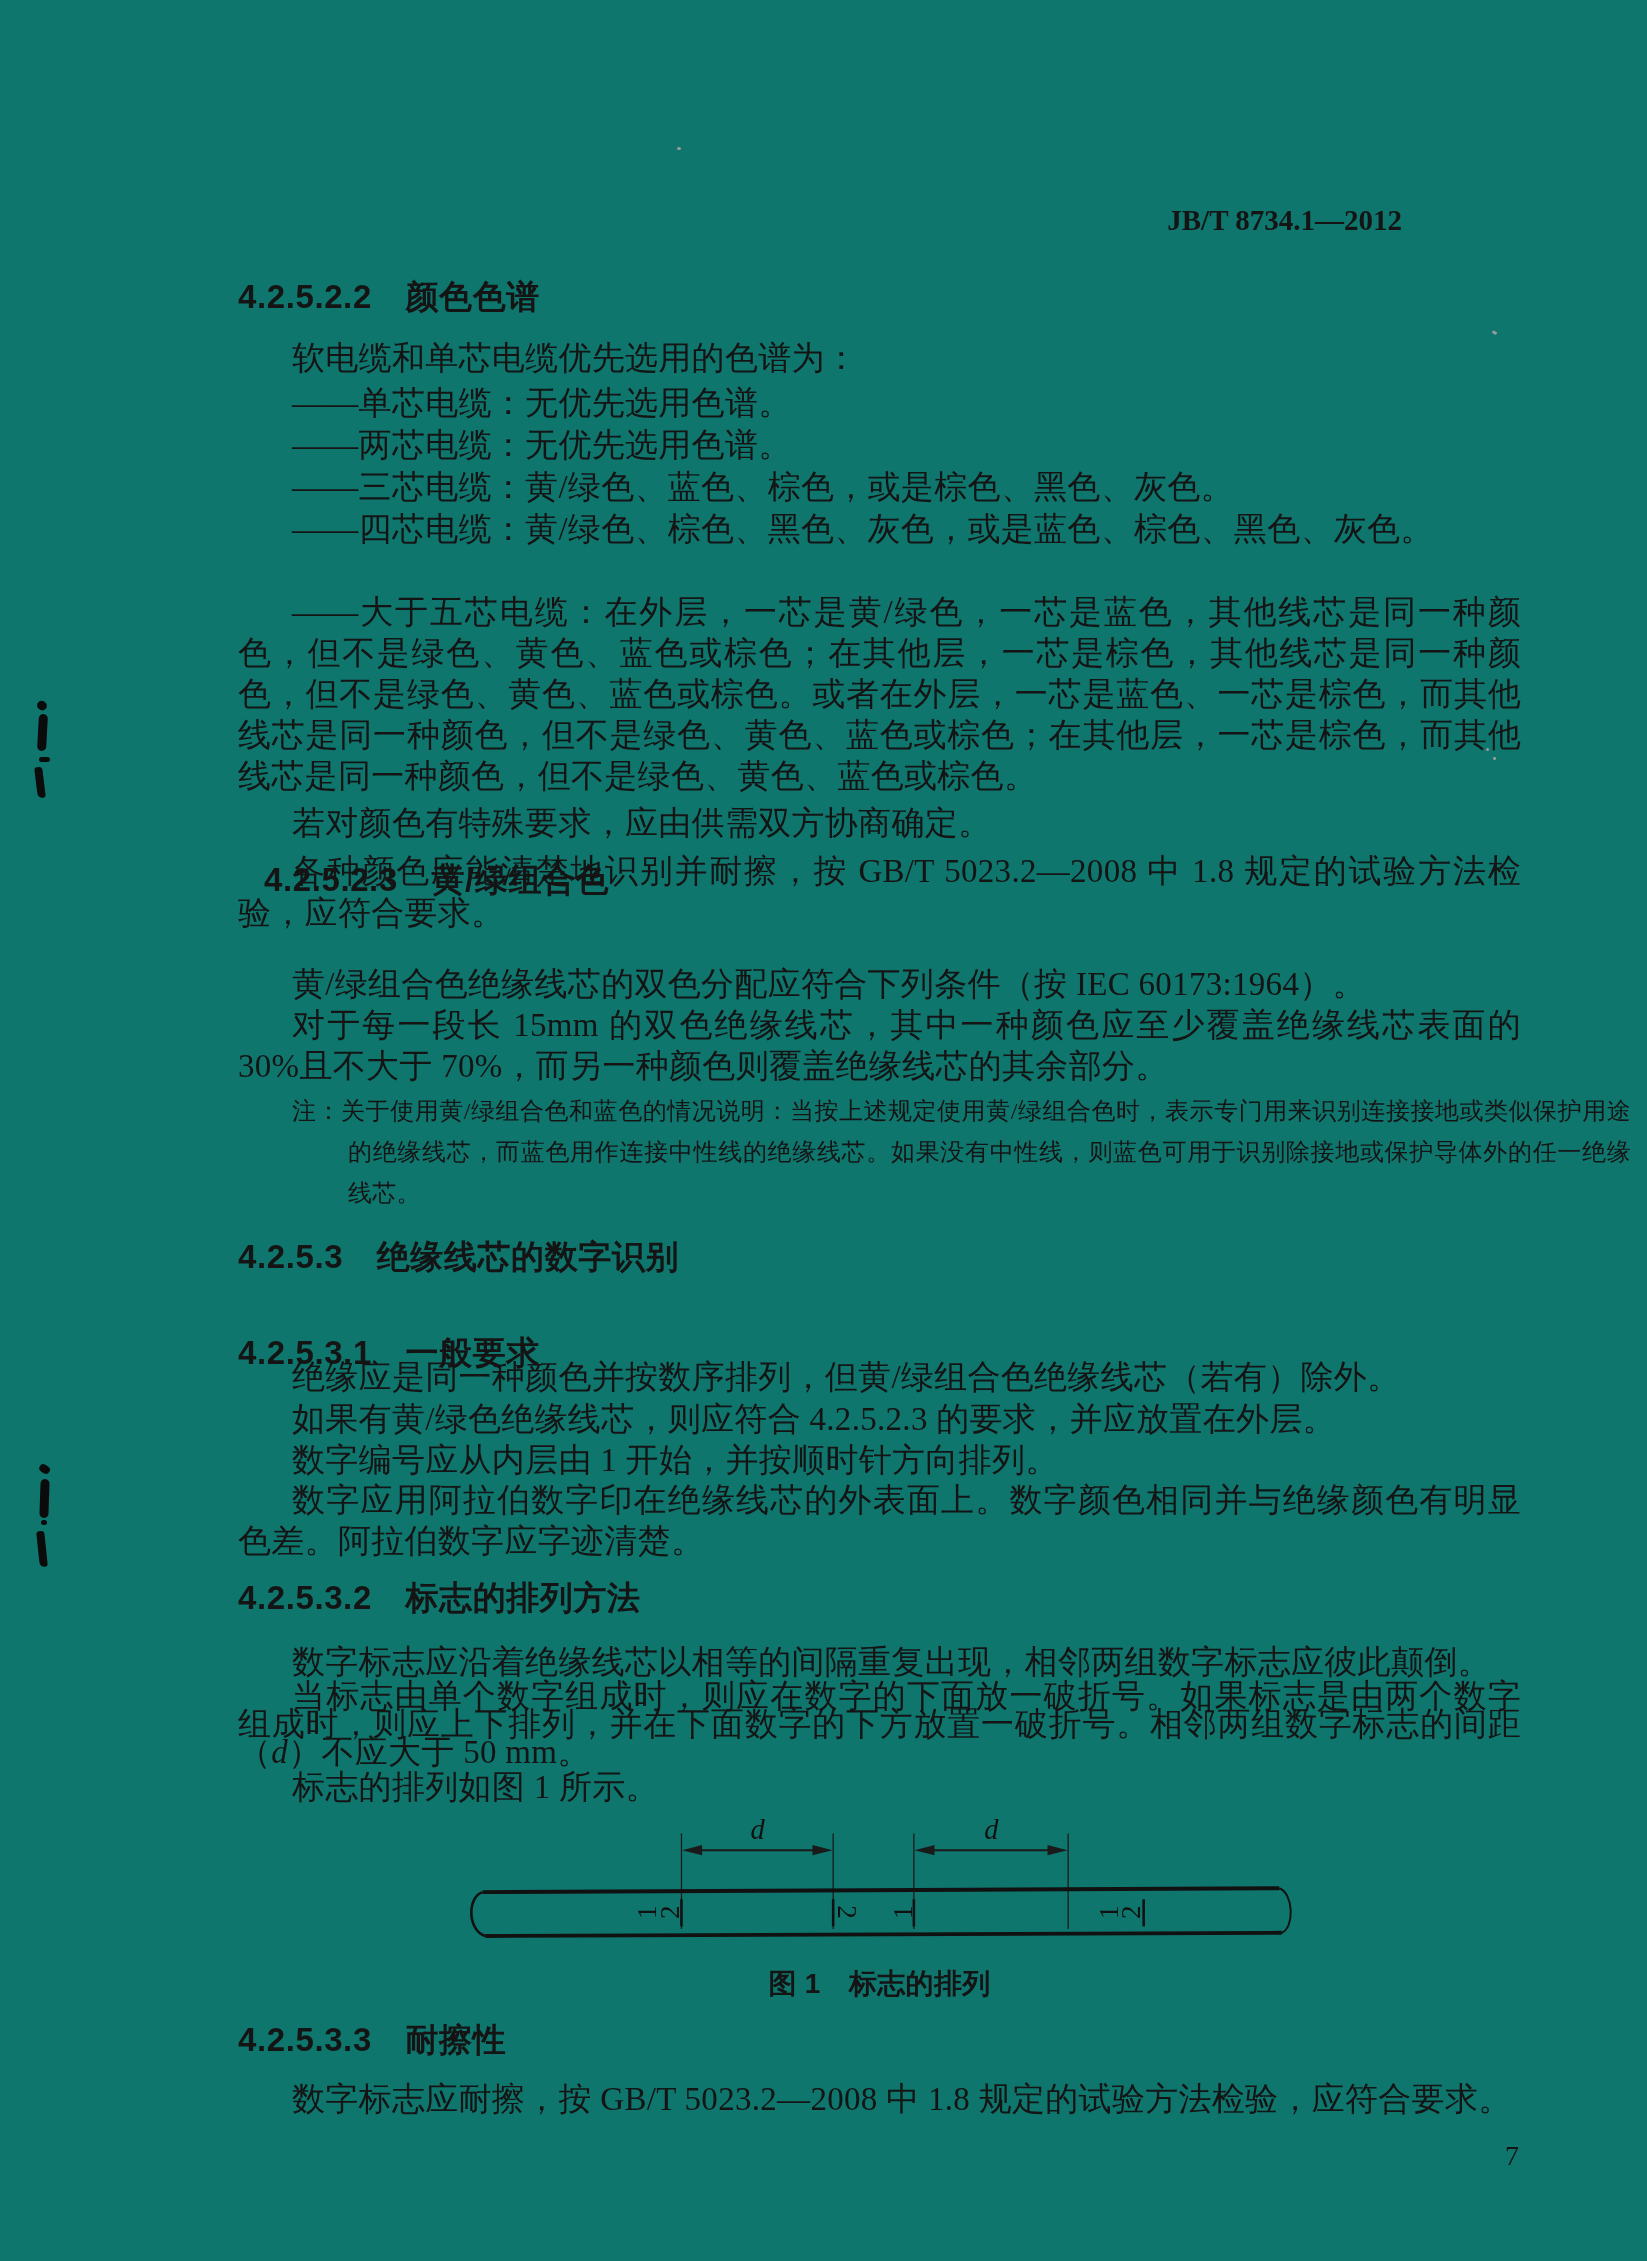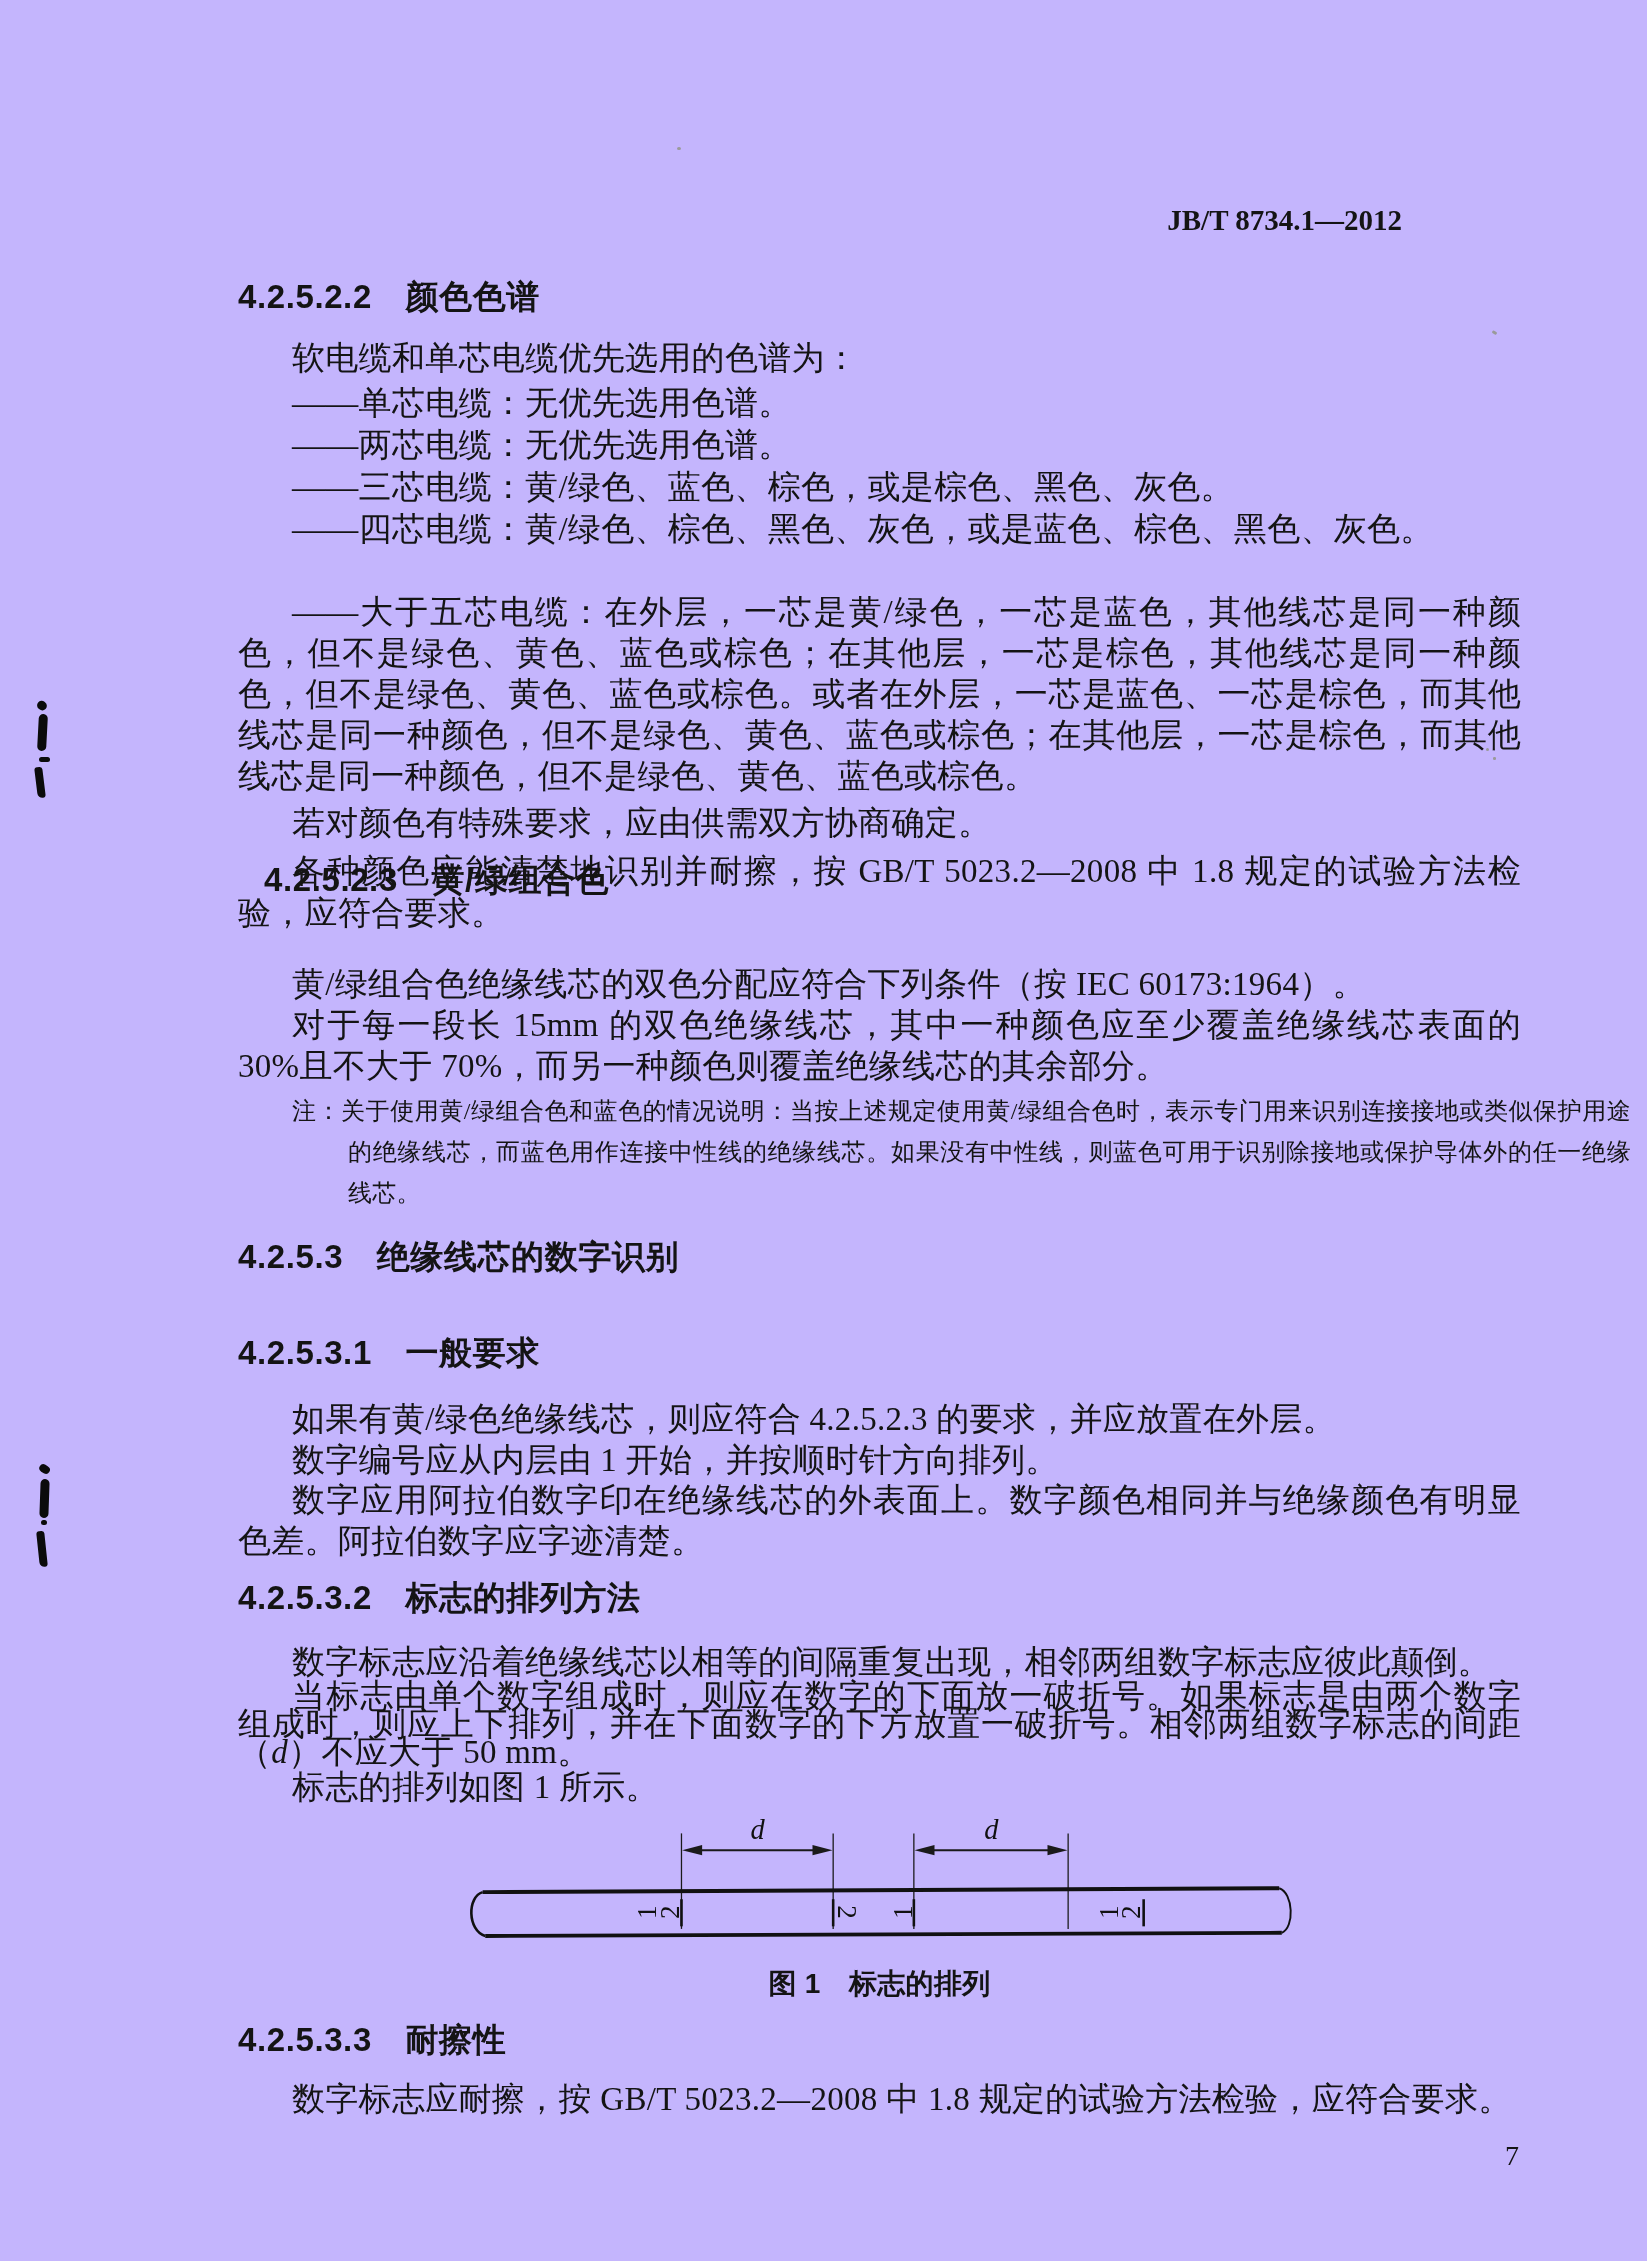--- a/index.html
+++ b/index.html
@@ -1,19 +1,19 @@
 <!DOCTYPE html>
 <html style="font-size:10.3px"><head>
 <meta charset="utf-8">
 <style>
   html,body{margin:0;padding:0;background:#777;}
   .page{
     position:relative;
     width:1647px;height:2261px;
-    background:#c4b5fd;
+    background:#0f766e;
     font-family:"Liberation Serif",serif;
     color:#141414;
     overflow:hidden;
   }
   .blk{
     position:absolute;
     left:238px;width:1283px;
     font-size:33px;line-height:42px;
     letter-spacing:0.3px;
   }
@@ -67,20 +67,21 @@
   <div class="blk ind" style="top:802px;">若对颜色有特殊要求，应由供需双方协商确定。</div>
   <div class="blk ind just" style="top:850px;">各种颜色应能清楚地识别并耐擦，按 GB/T 5023.2—2008 中 1.8 规定的试验方法检验，应符合要求。</div>
 
   <div class="blk h" style="top:862px;margin-left:26px;">4.2.5.2.3　黄/绿组合色</div>
   <div class="blk ind" style="top:963px;">黄/绿组合色绝缘线芯的双色分配应符合下列条件（按 IEC 60173:1964）。</div>
   <div class="blk ind just" style="top:1005px;line-height:41px;">对于每一段长 15mm 的双色绝缘线芯，其中一种颜色应至少覆盖绝缘线芯表面的 30%且不大于 70%，而另一种颜色则覆盖绝缘线芯的其余部分。</div>
   <div class="blk note" style="top:1091px;">注：关于使用黄/绿组合色和蓝色的情况说明：当按上述规定使用黄/绿组合色时，表示专门用来识别连接接地或类似保护用途的绝缘线芯，而蓝色用作连接中性线的绝缘线芯。如果没有中性线，则蓝色可用于识别除接地或保护导体外的任一绝缘线芯。</div>
 
   <div class="blk h" style="top:1239px;">4.2.5.3　绝缘线芯的数字识别</div>
   <div class="blk h" style="top:1296px;margin-top:39px;">4.2.5.3.1　一般要求</div>
+  <div class="blk ind" style="top:1356px;">绝缘应是同一种颜色并按数序排列，但黄/绿组合色绝缘线芯（若有）除外。</div>
   <div class="blk ind" style="top:1398px;">如果有黄/绿色绝缘线芯，则应符合 4.2.5.2.3 的要求，并应放置在外层。</div>
   <div class="blk ind" style="top:1439px;">数字编号应从内层由 1 开始，并按顺时针方向排列。</div>
   <div class="blk ind just" style="top:1480px;line-height:41px;">数字应用阿拉伯数字印在绝缘线芯的外表面上。数字颜色相同并与绝缘颜色有明显色差。阿拉伯数字应字迹清楚。</div>
 
   <div class="blk h" style="top:1580px;">4.2.5.3.2　标志的排列方法</div>
   <div class="blk ind" style="top:1641px;">数字标志应沿着绝缘线芯以相等的间隔重复出现，相邻两组数字标志应彼此颠倒。</div>
   <div class="blk ind just" style="top:1682px;line-height:28px;"><span>当标志由单个数字组成时，则应在数字的下面放一破折号。如果标志是由两个数字组成时，则应上下排列，并在下面数字的下方放置一破折号。相邻两组数字标志的间距（</span><i>d</i><span>）不应大于 50 mm。</span></div>
   <div class="blk ind" style="top:1766px;">标志的排列如图 1 所示。</div>
 
   <div class="figwrap">

